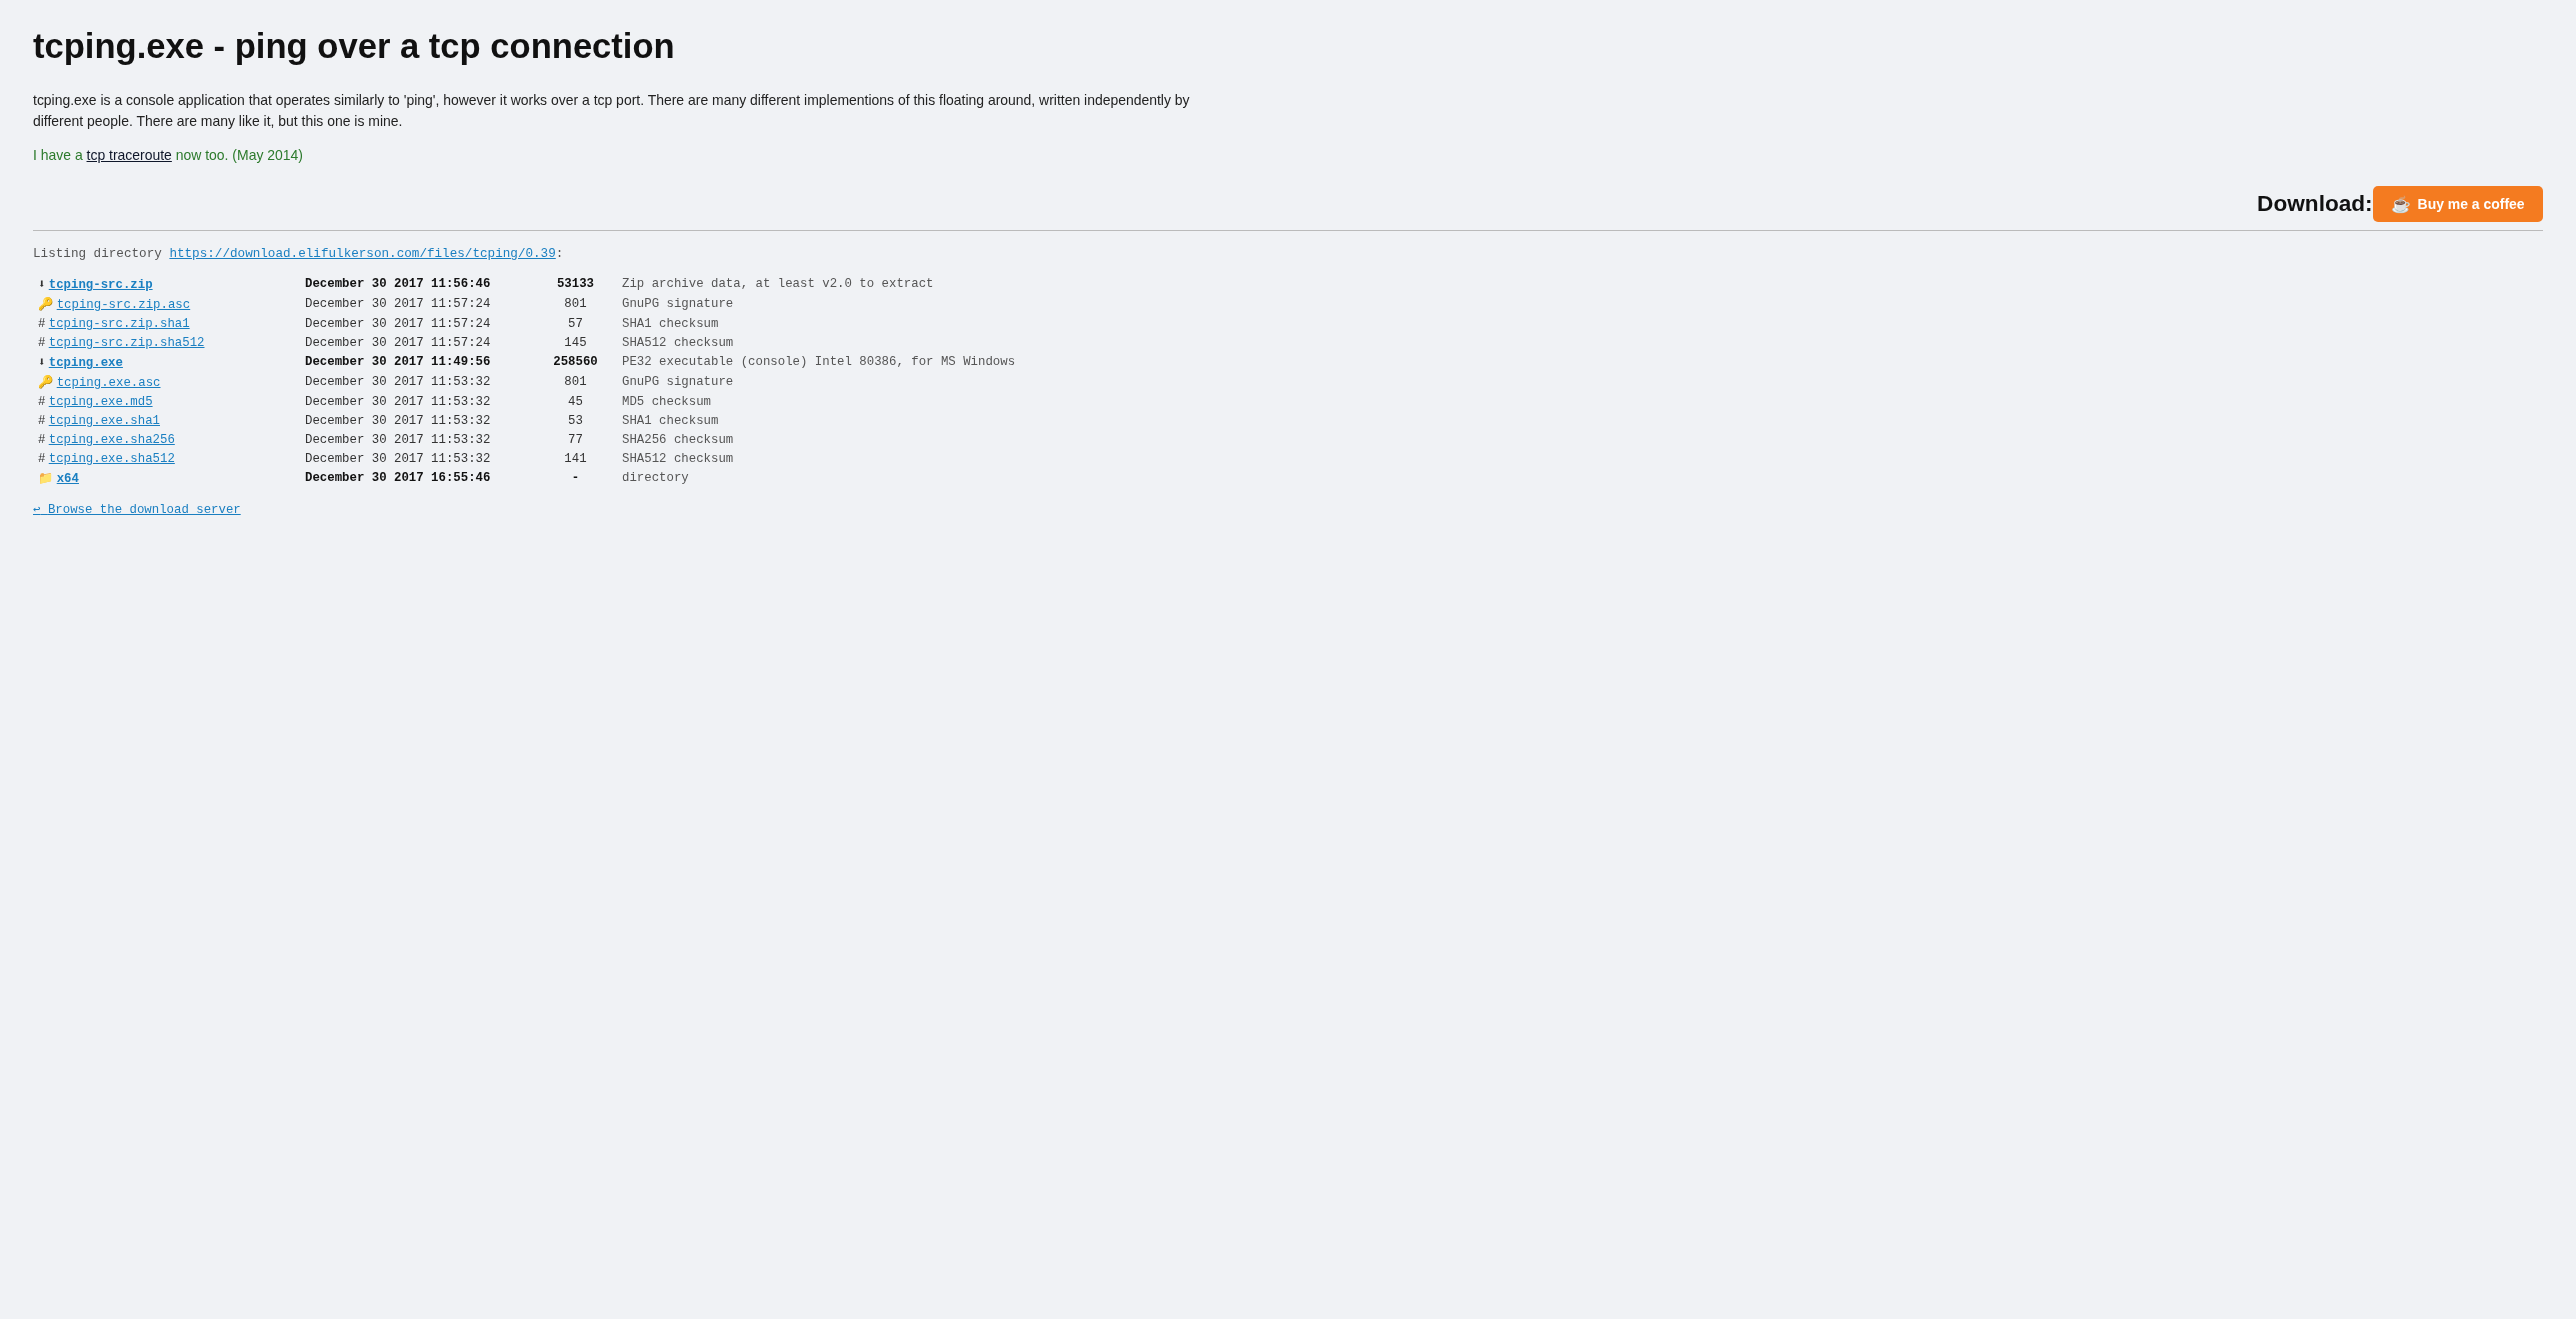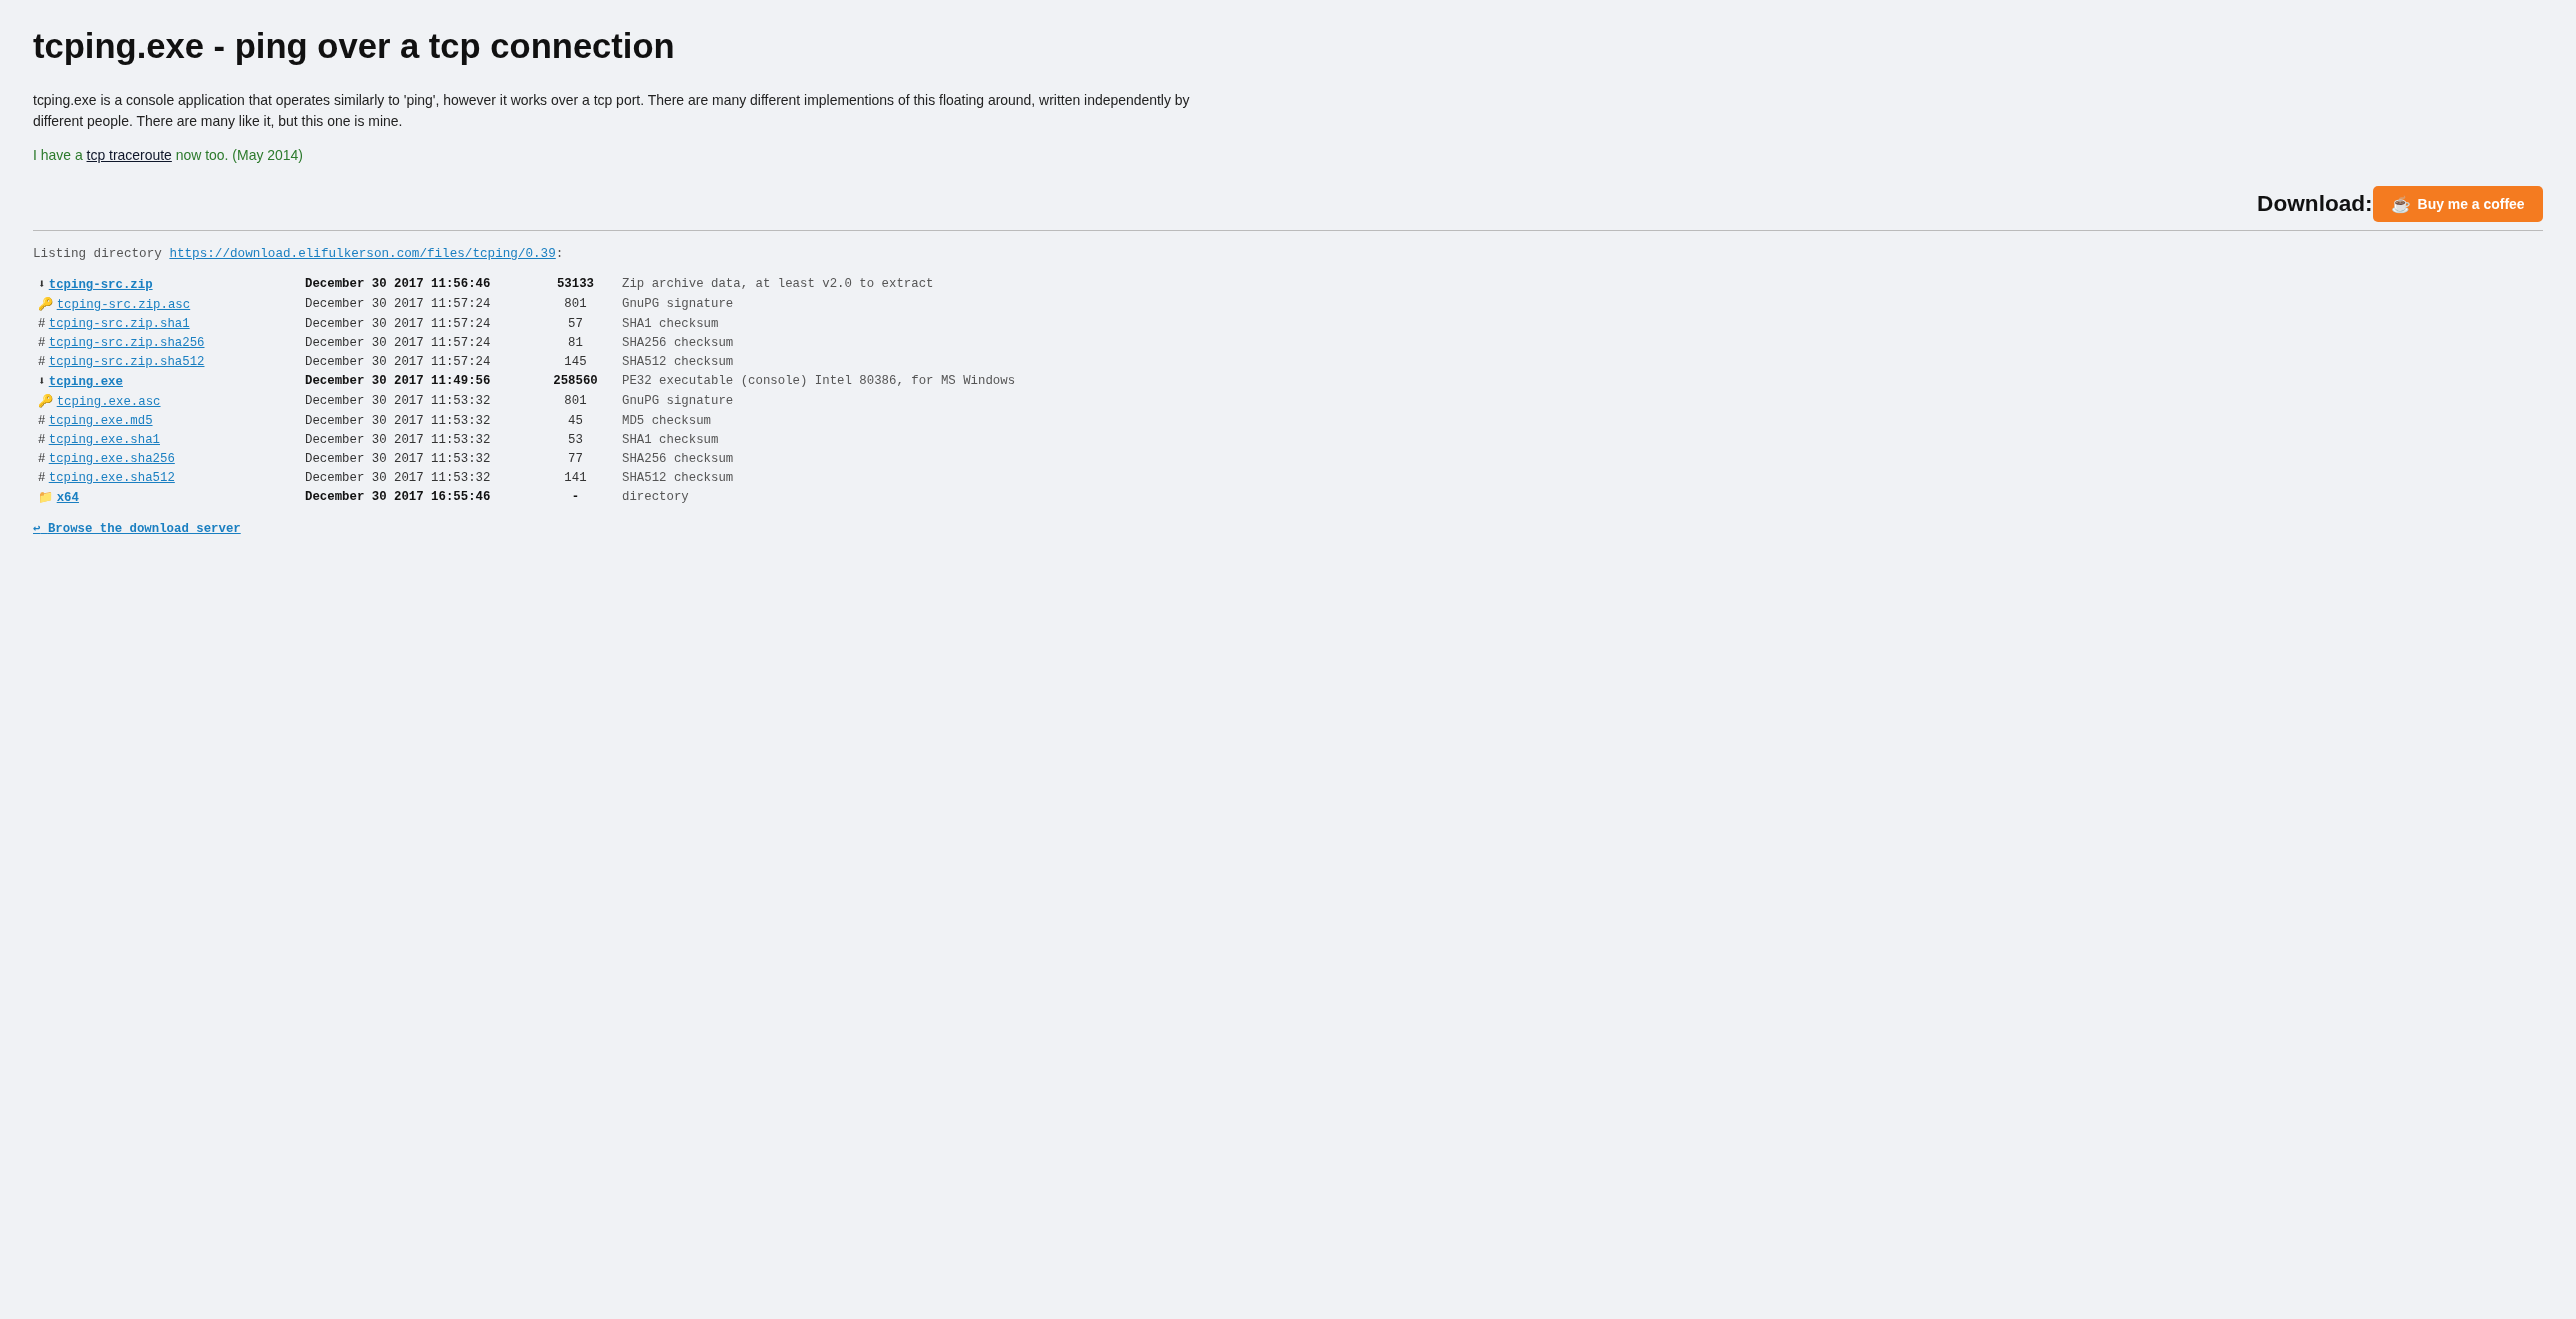--- a/index.html
+++ b/index.html
@@ -167,28 +167,20 @@
       <tr>
     <td class="name-cell">
       <span style="margin-right:3.3px;">#</span><a href="#">tcping-src.zip.sha1</a>
     </td>
     <td class="date-cell">December 30 2017 11:57:24</td>
     <td class="size-cell">57</td>
     <td class="desc-cell">SHA1 checksum</td>
   </tr>
       <tr>
     <td class="name-cell">
-      <span style="margin-right:3.3px;">#</span><a href="#">tcping-src.zip.sha256</a>
-    </td>
-    <td class="date-cell">December 30 2017 11:57:24</td>
-    <td class="size-cell">81</td>
-    <td class="desc-cell">SHA256 checksum</td>
-  </tr>
-      <tr>
-    <td class="name-cell">
       <span style="margin-right:3.3px;">#</span><a href="#">tcping-src.zip.sha512</a>
     </td>
     <td class="date-cell">December 30 2017 11:57:24</td>
     <td class="size-cell">145</td>
     <td class="desc-cell">SHA512 checksum</td>
   </tr>
       <tr class="row-bold">
     <td class="name-cell">
       <span style="margin-right:3.3px;">⬇</span><a href="#">tcping.exe</a>
     </td>
@@ -240,16 +232,16 @@
     <td class="name-cell">
       <span style="margin-right:3.3px;">📁</span><a href="#">x64</a>
     </td>
     <td class="date-cell">December 30 2017 16:55:46</td>
     <td class="size-cell">-</td>
     <td class="desc-cell">directory</td>
   </tr>
     </tbody>
 </table>
 
-<div style="margin-top:6.7px;font-weight:bold;">
+<div style="margin-top:6.7px;">
   <a class="browse-link" href="#"><span>↩</span> <span>Browse the download server</span></a>
 </div>
 
 
 </body></html>

